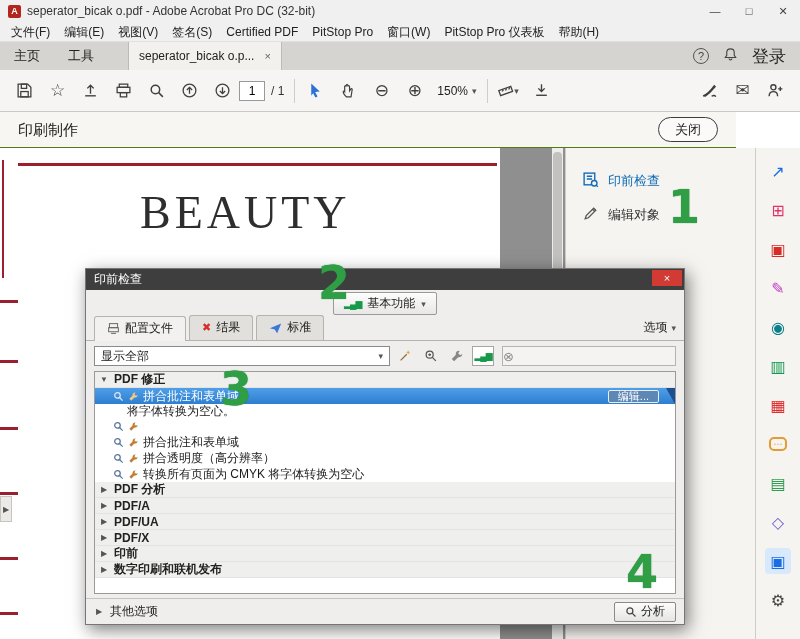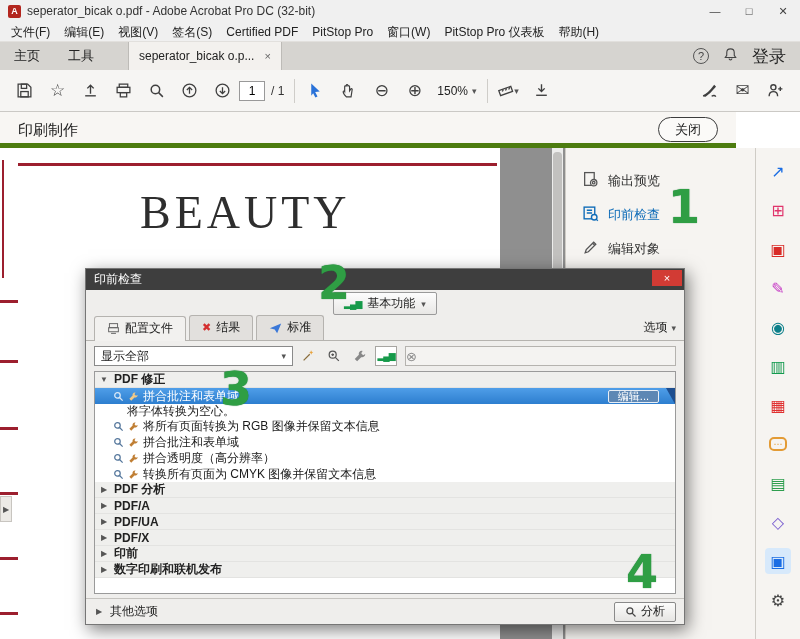--- a/index.html
+++ b/index.html
@@ -31,21 +31,21 @@
   .tb { width:33px; height:30px; display:flex; align-items:center; justify-content:center; color:#3f3f3f; font-size:17px; }
   .tb svg { width:17px; height:17px; }
   .vsep { width:1px; height:24px; background:#cfcdc9; margin:0 4px; }
   #page-num { width:26px; height:20px; border:1px solid #999; background:#fff; text-align:center; font-size:12px; }
   .small-txt { font-size:12px; color:#333; margin:0 6px; }
   #zoom-box { display:flex; align-items:center; gap:4px; font-size:12px; padding:2px 6px; color:#222; }
   .caret { font-size:9px; color:#555; }
   #toolbar-right { margin-left:auto; display:flex; align-items:center; }
 
   
-  #pp-bar { left:0; top:112px; width:736px; height:36px; background:#f8f6f3; border-bottom:5px solid #4d7c0f; }
+  #pp-bar { left:0; top:112px; width:736px; height:36px; background:#f8f6f3; border-bottom:1px solid #4d7c0f; }
   #pp-title { position:absolute; left:18px; top:0; line-height:36px; font-size:15px; color:#222; }
   #pp-close { position:absolute; right:18px; top:5px; height:25px; padding:4px 16px; border:1.5px solid #3c3c3c; border-radius:14px; background:#fbfaf8; font-size:13px; display:flex; align-items:center; }
 
   
   #doc-area { left:0; top:148px; width:500px; height:491px; background:#fff; overflow:hidden; }
   .red-line { position:absolute; background:#9c1f2e; }
   #beauty { position:absolute; left:140px; top:38px; font-size:46px; font-weight:300; letter-spacing:4px; color:#2e2e2e;font-family:Liberation Serif, serif; }
   #gutter { left:500px; top:148px; width:65px; height:491px; background:#8f8f8f; }
   #scrollbar { left:552px; top:148px; width:11px; height:491px; background:#ededec; }
   #scroll-thumb { position:absolute; left:1px; top:4px; width:9px; height:120px; background:#c2c1bf; border-radius:4px; }
@@ -69,21 +69,21 @@
   #dlg-close { margin-left:auto; width:30px; height:16px; background:#d23b34; color:#fff; display:flex; align-items:center; justify-content:center; font-size:11px; margin-right:2px; margin-top:-3px; }
   #lib-row { height:27px; display:flex; align-items:center; justify-content:center; }
   #lib-btn { display:flex; align-items:center; gap:6px; border:1px solid #9a9a9a; background:linear-gradient(#fdfdfd,#e8e7e5); padding:2px 10px; border-radius:2px; }
   .green-bars { color:#169a4a; font-size:9px; letter-spacing:-1px; }
   #dlg-tabs { height:24px; display:flex; align-items:flex-end; padding:0 8px; border-bottom:1px solid #b5b3af; }
   .dtab { display:flex; align-items:center; gap:5px; padding:3px 12px 4px; border:1px solid #b5b3af; border-bottom:none; background:#e2e0dd; margin-right:3px; border-radius:3px 3px 0 0; }
   .dtab.active { background:#f2f1ef; position:relative; top:1px; }
   .dtab svg { width:13px; height:13px; }
   #dlg-options { margin-left:auto; display:flex; align-items:center; gap:4px; padding-bottom:4px; }
   #filter-row { display:flex; align-items:center; padding:5px 8px; gap:4px; height:30px; }
-  #filter-dd { width:199px; height:20px; border:1px solid #8a8a8a; background:#fff; display:flex; align-items:center; padding:0 6px; }
+  #filter-dd { width:296px; height:20px; border:1px solid #8a8a8a; background:#fff; display:flex; align-items:center; padding:0 6px; }
   #filter-dd .caret { margin-left:auto; }
   .mini-btn { width:22px; height:20px; display:flex; align-items:center; justify-content:center; }
   .mini-btn svg { width:14px; height:14px; }
   #bars-btn { width:22px; height:20px; border:1px solid #a7a5a1; background:#fff; display:flex; align-items:center; justify-content:center; }
   #search-box { flex:1; height:20px; border:1px solid #b5b3af; background:#f4f3f1; display:flex; align-items:center; margin-left:4px; }
   #search-input { flex:1; border:none; background:transparent; font-size:12px; padding:0 6px; outline:none; color:#444; font-family:inherit; }
   #search-clear { color:#8a8a8a; font-size:13px; margin-right:5px; }
   #dlg-list { position:absolute; left:8px; right:8px; top:102px; bottom:30px; background:#fff; border:1px solid #9a9a9a; overflow:hidden; }
   .grp { height:16px; display:flex; align-items:center; gap:5px; background:#efefed; border-bottom:1px solid #e3e3e1; padding-left:4px; font-weight:bold; color:#222; }
   .tri { font-size:8px; color:#555; width:10px; text-align:center; }
@@ -252,28 +252,20 @@
   <span class="red-line" style="left:0;top:464px;width:18px;height:3px;"></span>
   <span id="beauty">BEAUTY</span>
 </div>
 <div id="gutter" class="abs"></div>
 <div id="scrollbar" class="abs">
   <span id="scroll-thumb"></span>
 </div>
 <div id="panel-toggle" class="abs">▶</div>
 
 <div id="right-panel" class="abs">
-  <div class="panel-item">
-    <span><svg viewBox="0 0 16 16" fill="none" stroke="#555" stroke-width="1.2">
-          <rect x="2.5" y="1.5" width="9" height="12"></rect>
-          <circle cx="11" cy="11" r="3" fill="#f6f4f1"></circle>
-          <circle cx="11" cy="11" r="1.2"></circle>
-        </svg></span>
-    <span>输出预览</span>
-  </div>
   <div class="panel-item active">
     <span><svg viewBox="0 0 16 16" fill="none" stroke="#0f6cb8" stroke-width="1.3">
           <rect x="2" y="2" width="10" height="11"></rect>
           <path d="M4.5 5h5M4.5 7.5h5"></path>
           <circle cx="11.5" cy="11.5" r="2.6" fill="#f6f4f1"></circle>
           <path d="M13.3 13.3l1.6 1.6"></path>
         </svg></span>
     <span>印前检查</span>
   </div>
   <div class="panel-item">
@@ -389,21 +381,20 @@
       <span>将字体转换为空心。</span>
     </div>
     <div class="row">
       <svg viewBox="0 0 16 16" fill="none" stroke="#55779c" stroke-width="1.8">
           <circle cx="6.5" cy="6.5" r="4"></circle>
           <path d="M9.5 9.5l4.5 4.5"></path>
         </svg>
       <svg viewBox="0 0 16 16">
           <path d="M10 2a3.6 3.6 0 0 0-3.3 4.6L2 11.3 4.7 14l4.7-4.7A3.6 3.6 0 0 0 14 5.7L11.6 7 9.4 4.8 11 2.3z" fill="#c07f35"></path>
         </svg>
-      <span>将所有页面转换为 RGB 图像并保留文本信息</span>
     </div>
     <div class="row">
       <svg viewBox="0 0 16 16" fill="none" stroke="#55779c" stroke-width="1.8">
           <circle cx="6.5" cy="6.5" r="4"></circle>
           <path d="M9.5 9.5l4.5 4.5"></path>
         </svg>
       <svg viewBox="0 0 16 16">
           <path d="M10 2a3.6 3.6 0 0 0-3.3 4.6L2 11.3 4.7 14l4.7-4.7A3.6 3.6 0 0 0 14 5.7L11.6 7 9.4 4.8 11 2.3z" fill="#c07f35"></path>
         </svg>
       <span>拼合批注和表单域</span>
@@ -419,21 +410,21 @@
       <span>拼合透明度（高分辨率）</span>
     </div>
     <div class="row">
       <svg viewBox="0 0 16 16" fill="none" stroke="#55779c" stroke-width="1.8">
           <circle cx="6.5" cy="6.5" r="4"></circle>
           <path d="M9.5 9.5l4.5 4.5"></path>
         </svg>
       <svg viewBox="0 0 16 16">
           <path d="M10 2a3.6 3.6 0 0 0-3.3 4.6L2 11.3 4.7 14l4.7-4.7A3.6 3.6 0 0 0 14 5.7L11.6 7 9.4 4.8 11 2.3z" fill="#c07f35"></path>
         </svg>
-      <span>转换所有页面为 CMYK 图像并保留文本信息</span>
+      <span>转换所有页面为 CMYK 将字体转换为空心</span>
     </div>
     <div class="grp">
       <span class="tri">▶</span>
       <span>PDF 分析</span>
     </div>
     <div class="grp">
       <span class="tri">▶</span>
       <span>PDF/A</span>
     </div>
     <div class="grp">

